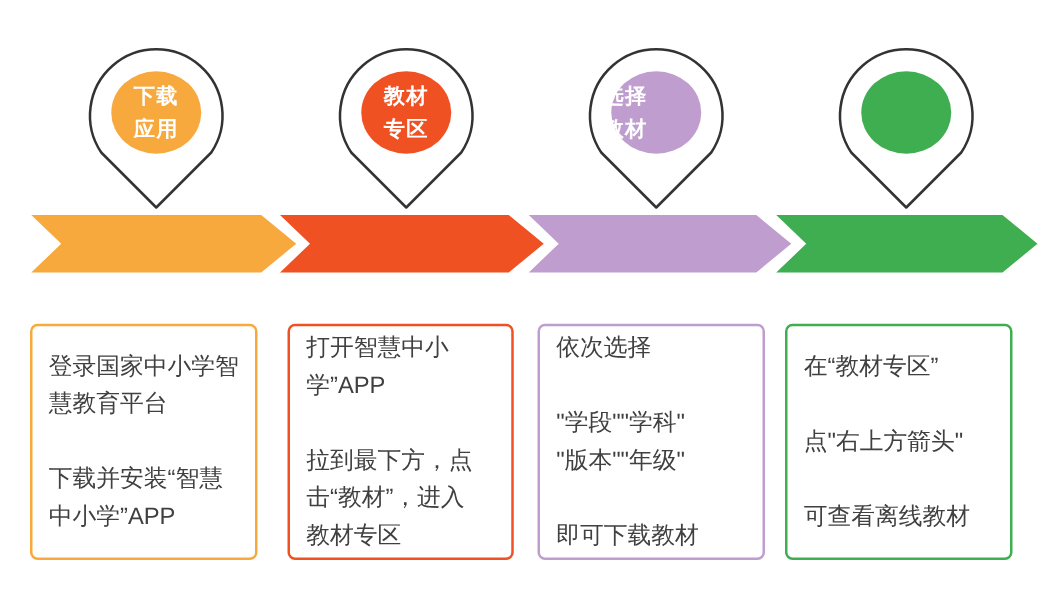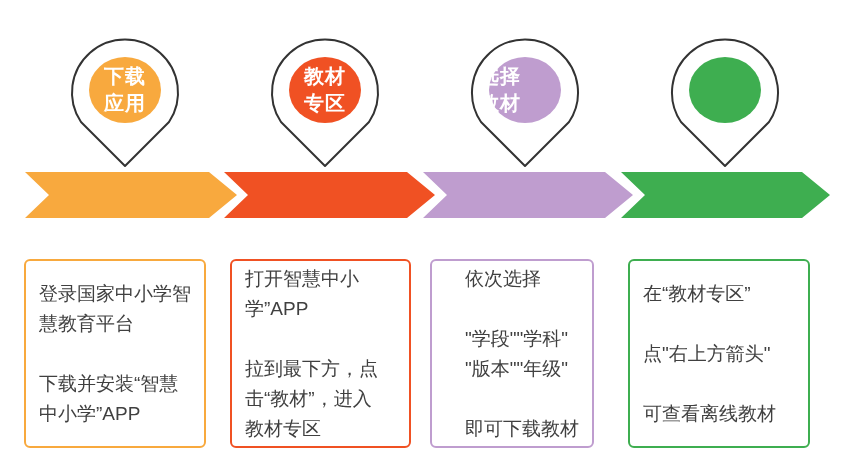--- a/index.html
+++ b/index.html
@@ -2,34 +2,34 @@
 <html><head>
 <meta charset="utf-8">
 <style>
   html,body{margin:0;padding:0;background:#ffffff;}
   body{width:851px;height:474px;overflow:hidden;font-family:"Liberation Sans",sans-serif;}
   .stage{position:relative;width:851px;height:474px;background:#fff;}
   .top-svg{position:absolute;top:0;left:0;}
   .pin-outline{fill:#ffffff;stroke-width:2;stroke-linejoin:round;}
   .pin-label{
     position:absolute;top:63px;width:112px;text-align:center;
-    color:#ffffff;font-weight:bold;font-size:20px;line-height:27px;
+    color:#ffffff;font-weight:bold;font-size:17px;line-height:27px;
     white-space:pre-line;letter-spacing:1px;
   }
   .step-box{
     position:absolute;top:259px;height:189px;box-sizing:border-box;
     border:2px solid #999;border-radius:6px;background:#fff;
     display:flex;align-items:center;padding:0 13px;
   }
   .box-text{
     font-size:19px;line-height:30px;color:#404040;white-space:pre-line;
   }
   .b1{left:24px;width:182px;}
   .b2{left:230px;width:181px;}
-  .b3{left:430px;width:164px;justify-content:flex-end;}
+  .b3{left:430px;width:182px;}
   .b4{left:628px;width:182px;}
   .pl1{left:69px;}
   .pl2{left:269px;}
   .pl3{left:444px;}
   .pl4{left:669px;}
 </style>
 </head>
 <body>
 
 <div class="stage">

